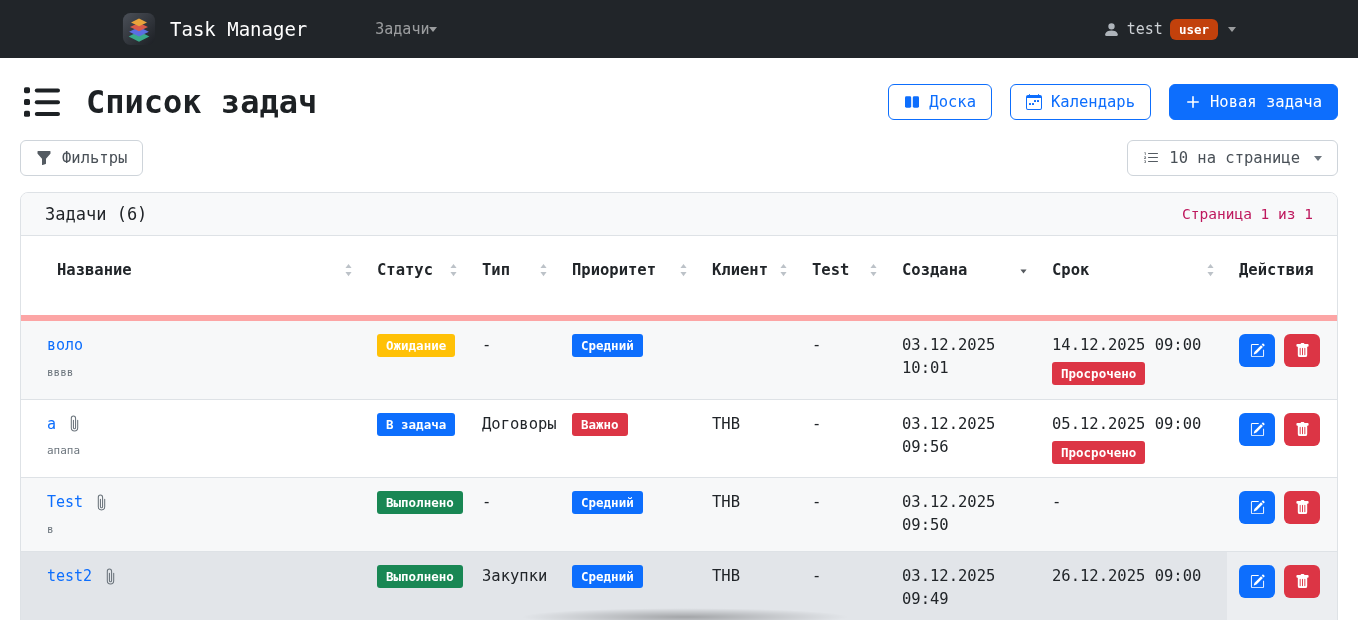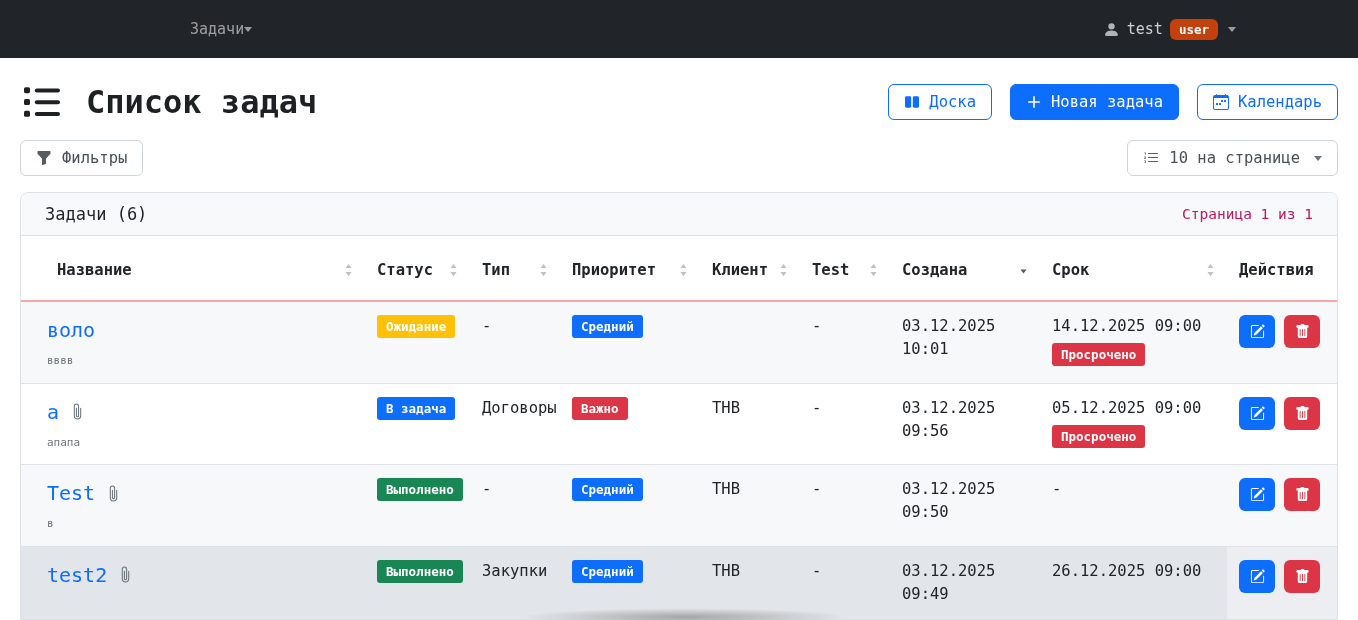--- a/index.html
+++ b/index.html
@@ -33,50 +33,68 @@
   .toolbar { display:flex; justify-content:space-between; align-items:center; padding:6px 20px 0 20px; }
   .btn-outline-gray { border-color:#ced4da; color:#495057; gap:10px; }
   .caret-dark { border-top-color:#6c757d; margin-left:4px; }
   
   .card { margin:16px 20px 0 20px; border:1px solid #dee2e6; border-radius:8px 8px 0 0; overflow:hidden; background:#fff; }
   .card-header { background:#f8f9fa; border-bottom:1px solid #dee2e6; padding:11px 24px; display:flex; justify-content:space-between; align-items:center; }
   .card-title { font-size:17px; font-weight:500; color:#212529; }
   .card-pagination { font-size:14.5px; color:#be185d; }
   
   table.tasks-table { width:100%; border-collapse:collapse; table-layout:fixed; }
-  thead th { padding:25px 12px 21px 12px; border-bottom:2px solid #fca5a5; font-size:15.5px; font-weight:bold; color:#212529; text-align:center; vertical-align:middle; }
+  thead th { padding:25px 12px 36px 12px; border-bottom:6px solid #fca5a5; font-size:15.5px; font-weight:bold; color:#212529; text-align:center; vertical-align:middle; }
   thead th.first-col { padding-left:36px; }
   .th-in { display:flex; align-items:center; justify-content:space-between; gap:6px; }
   .sort-icon { display:inline-flex; align-items:center; flex:none; }
   tbody td { padding:13px 12px; border-bottom:1px solid #dee2e6; font-size:15.5px; vertical-align:top; line-height:1.5; }
   tbody td.first-col { padding-left:26px; }
   tr.row-striped td { background:#f7f8f9; }
   tr.row-highlight td { background:#e2e5e9; }
   tr.row-highlight td.actions-cell { background:#eceef1; }
   .title-row { display:flex; align-items:center; gap:10px; }
-  .task-link { color:#0d6efd; font-size:20px; text-decoration:none; cursor:pointer; }
+  .task-link { color:#0d6efd; font-size:15px; text-decoration:none; cursor:pointer; }
   .subtitle { color:#6c757d; font-size:11px; margin-top:8px; }
   .badge { display:inline-block; color:#fff; font-size:12.5px; font-weight:bold; padding:4px 9px; border-radius:3px; line-height:1.2; }
   .bg-primary { background:#0d6efd; }
   .bg-success { background:#198754; }
   .bg-warning { background:#ffc107; }
   .bg-danger  { background:#dc3545; }
   .overdue-badge { margin-top:5px; }
   .actions-cell .wrap { display:flex; gap:9px; }
   .icon-btn { width:36px; height:33px; border:none; border-radius:6px; display:inline-flex; align-items:center; justify-content:center; cursor:pointer; padding:0; }
   .icon-btn.edit { background:#0d6efd; }
   .icon-btn.del { background:#dc3545; }
   .bottom-shadow { position:absolute; left:520px; bottom:-6px; width:330px; height:18px; border-radius:50%;
     background:radial-gradient(ellipse at center, rgba(0,0,0,0.28), rgba(0,0,0,0) 70%); pointer-events:none; }
 </style>
 </head>
 <body>
 
 <nav class="navbar">
   <div class="nav-inner">
+    <a class="brand">
+      <span class="brand-logo">
+        <svg viewBox="0 0 36 36" width="34" height="34">
+          <defs>
+              <linearGradient id="lgbg" x1="0" y1="0" x2="1" y2="1">
+            <stop offset="0" stop-color="#4b5058"></stop>
+                <stop offset="1" stop-color="#1c1f24"></stop>
+          </linearGradient>
+            </defs>
+          <rect x="1" y="1" width="34" height="34" rx="8" fill="url(#lgbg)"></rect>
+          <polygon points="18,20.5 29,26 18,31.5 7,26" fill="#3aa98a"></polygon>
+          <polygon points="18,16 28.5,21 18,26 7.5,21" fill="#5b6ee1"></polygon>
+          <polygon points="18,11.5 27.5,16 18,20.5 8.5,16" fill="#d85a4a"></polygon>
+          <polygon points="18,7 26.5,11 18,15 9.5,11" fill="#e9a43b"></polygon>
+        </svg>
+      </span>
+      <span class="brand-text">Task Manager</span>
+    </a>
     <a class="nav-link">
       <span class="lbl">Задачи</span>
       <span class="caret"></span>
     </a>
     <div class="nav-user">
       <span style="display:flex;">
         <svg viewBox="0 0 16 16" width="17" height="17" fill="#aeb4ba">
             <path d="M3 14s-1 0-1-1 1-4 6-4 6 3 6 4-1 1-1 1H3zm5-6a3 3 0 1 0 0-6 3 3 0 0 0 0 6z"></path>
           </svg>
       </span>
@@ -105,36 +123,36 @@
     <div class="header-actions">
       <button class="btn btn-outline-primary">
         <span style="display:flex;">
           <svg viewBox="0 0 16 16" width="16" height="16" fill="#0d6efd">
             <rect x="1" y="2.3" width="6.2" height="11.4" rx="1.4"></rect>
             <rect x="8.8" y="2.3" width="6.2" height="11.4" rx="1.4"></rect>
           </svg>
         </span>
         <span>Доска</span>
       </button>
-      <button class="btn btn-primary">
-        <span style="display:flex;">
-          <svg viewBox="0 0 16 16" width="16" height="16" fill="#fff">
-              <path d="M8 2a.8.8 0 0 1 .8.8v4.4h4.4a.8.8 0 0 1 0 1.6H8.8v4.4a.8.8 0 0 1-1.6 0V8.8H2.8a.8.8 0 0 1 0-1.6h4.4V2.8A.8.8 0 0 1 8 2z"></path>
-            </svg>
-        </span>
-        <span>Новая задача</span>
-      </button>
       <button class="btn btn-outline-primary">
         <span style="display:flex;">
           <svg viewBox="0 0 16 16" width="16" height="16" fill="#0d6efd">
             <path d="M11 6.5a.5.5 0 0 1 .5-.5h1a.5.5 0 0 1 .5.5v1a.5.5 0 0 1-.5.5h-1a.5.5 0 0 1-.5-.5v-1zm-3 0a.5.5 0 0 1 .5-.5h1a.5.5 0 0 1 .5.5v1a.5.5 0 0 1-.5.5h-1a.5.5 0 0 1-.5-.5v-1zm-5 3a.5.5 0 0 1 .5-.5h1a.5.5 0 0 1 .5.5v1a.5.5 0 0 1-.5.5h-1a.5.5 0 0 1-.5-.5v-1zm3 0a.5.5 0 0 1 .5-.5h1a.5.5 0 0 1 .5.5v1a.5.5 0 0 1-.5.5h-1a.5.5 0 0 1-.5-.5v-1z"></path>
             <path d="M3.5 0a.5.5 0 0 1 .5.5V1h8V.5a.5.5 0 0 1 1 0V1h1a2 2 0 0 1 2 2v11a2 2 0 0 1-2 2H2a2 2 0 0 1-2-2V3a2 2 0 0 1 2-2h1V.5a.5.5 0 0 1 .5-.5zM1 4v10a1 1 0 0 0 1 1h12a1 1 0 0 0 1-1V4H1z"></path>
           </svg>
         </span>
         <span>Календарь</span>
+      </button>
+      <button class="btn btn-primary">
+        <span style="display:flex;">
+          <svg viewBox="0 0 16 16" width="16" height="16" fill="#fff">
+              <path d="M8 2a.8.8 0 0 1 .8.8v4.4h4.4a.8.8 0 0 1 0 1.6H8.8v4.4a.8.8 0 0 1-1.6 0V8.8H2.8a.8.8 0 0 1 0-1.6h4.4V2.8A.8.8 0 0 1 8 2z"></path>
+            </svg>
+        </span>
+        <span>Новая задача</span>
       </button>
     </div>
   </div>
 
   <div class="toolbar">
     <button class="btn btn-outline-gray">
       <span style="display:flex;">
         <svg viewBox="0 0 16 16" width="16" height="16" fill="#545b62">
             <path d="M1.5 1.5A.5.5 0 0 1 2 1h12a.5.5 0 0 1 .5.5v2a.5.5 0 0 1-.128.334L10 8.692V13.5a.5.5 0 0 1-.342.474l-3 1A.5.5 0 0 1 6 14.5V8.692L1.628 3.834A.5.5 0 0 1 1.5 3.5v-2z"></path>
           </svg>

